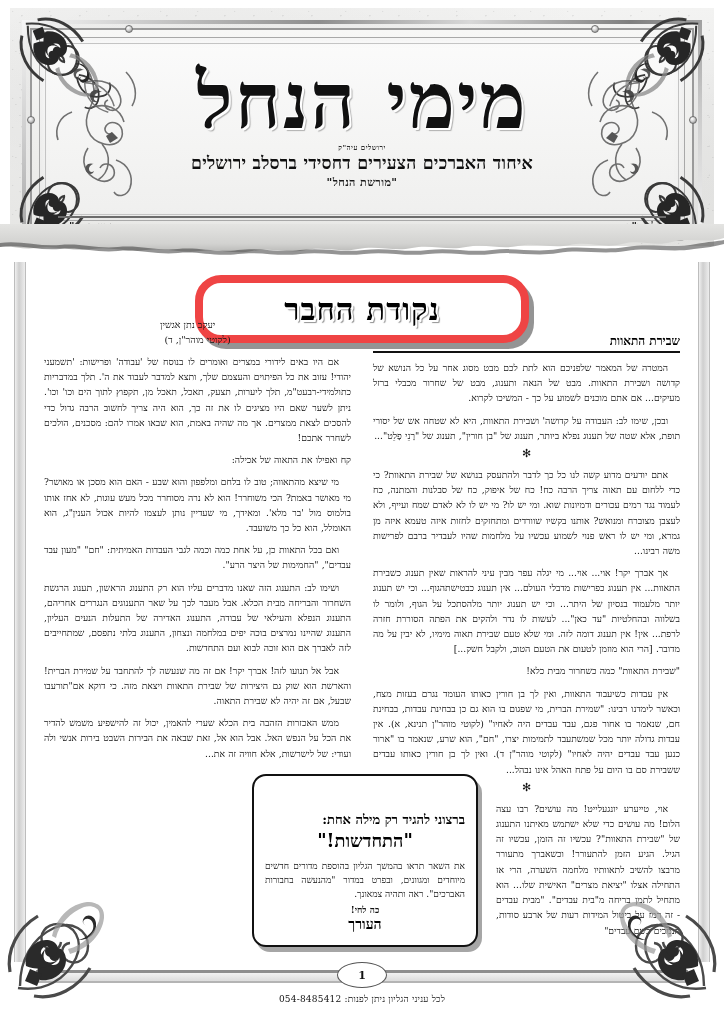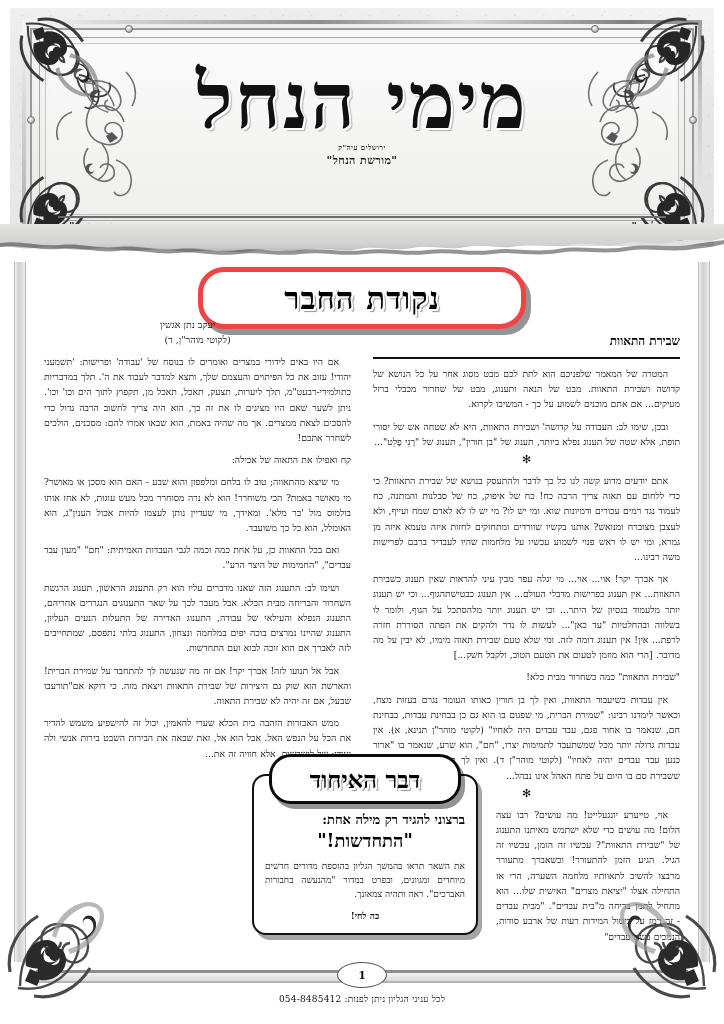--- a/index.html
+++ b/index.html
@@ -213,26 +213,26 @@
   .body-area {
     position: absolute;
     left: 0;
     top: 262px;
     width: 724px;
     height: 700px;
   }
 
   .pill {
     position: relative;
-    margin: 5px auto;
+    margin: 13px auto;
     width: 318px;
     height: 52px;
     border-radius: 26px;
     background: #ffffff;
-    border: 5px solid #ef4444;
+    border: 8px solid #ef4444;
     box-shadow: 5px 6px 0 rgba(0,0,0,.42), 0 0 0 1px #ffffff inset;
     display: flex;
     align-items: center;
     justify-content: center;
     text-align: center;
   }
   .pill-text {
     font-family: "DejaVu Serif", "Liberation Serif", serif;
     font-weight: 700;
     font-size: 31px;
@@ -268,21 +268,21 @@
   .col {
     width: 307px;
   }
 
   .col-head {
     font-family: "DejaVu Serif", "Liberation Serif", serif;
     font-weight: 700;
     font-size: 12px;
     color: #000;
     border-bottom: 2.5px solid #111;
-    padding-bottom: 8px;
+    padding-bottom: 2px;
     margin-bottom: 7px;
     text-align: right;
   }
 
   .src {
     font-family: "DejaVu Serif", "Liberation Serif", serif;
     font-size: 9.5px;
     color: #111;
     text-align: center;
     margin-bottom: 9px;
@@ -369,21 +369,21 @@
     text-align: justify;
     text-align-last: right;
     color: #111;
     margin-top: 7px;
   }
   .ihud-sign-1 {
     font-family: "DejaVu Serif", "Liberation Serif", serif;
     font-weight: 700;
     font-size: 9px;
     text-align: center;
-    margin-top: 10px;
+    margin-top: 4px;
     color: #111;
   }
   .ihud-sign-2 {
     font-family: "DejaVu Serif", "Liberation Serif", serif;
     font-weight: 700;
     font-size: 14px;
     text-align: center;
     color: #000;
     margin-top: 1px;
   }
@@ -592,20 +592,21 @@
           <path d="M28 86 L 34 80 L 40 84 L 36 91 Z"></path>
           <path d="M52 112 C 58 110, 62 114, 60 119 C 58 123, 53 123, 52 119 C 54 121, 57 120, 57 117 C 57 114, 54 112, 52 112 Z"></path>
           <path d="M62 18 C 68 14, 74 18, 72 24 C 71 28, 66 29, 65 25 C 67 27, 70 26, 70 23 C 70 20, 65 18, 62 18 Z"></path>
         </g>
       </svg>
     </div>
 
     <div class="masthead-content">
       <div class="logo-title">מימי הנחל</div>
       <div class="tiny-abbrev">ירושלים עיה"ק</div>
+      <div class="org-line">איחוד האברכים הצעירים דחסידי ברסלב ירושלים</div>
       <div class="org-sub">"מורשת הנחל"</div>
     </div>
 
     <div class="issue-bar">
       <span>גליון י"ב</span>
       <span>תמוז תשע"ב</span>
     </div>
   </div>
 
   <div class="torn">
@@ -669,27 +670,25 @@
         <p class="para noindent">קח ואפילו את התאוה של אכילה:</p>
         <p class="para">מי שיצא מהתאווה; טוב לו בלחם ומלפפון והוא שבע - האם הוא מסכן או מאושר? מי מאושר באמת? הכי משוחרר! הוא לא נרה מסוחרר מכל מעש עוגות, לא אחז אותו בולמוס מול 'בר מלא'. ומאידך, מי שעדיין נותן לעצמו להיות אכול הענין"ג, הוא האומלל, הוא כל כך משועבד.</p>
         <p class="para">ואם בכל התאוות כן, על אחת כמה וכמה לגבי העבדות האמיתית: "חם" "מעון עבד עבדים", "החמימות של היצר הרע".</p>
         <p class="para">ושימו לב: התענוג הזה שאנו מדברים עליו הוא רק התענוג הראשון, תענוג הרגשת השחרור והבריחה מבית הכלא. אבל מעבר לכך על שאר התענוגים הנגררים אחריהם, התענוג הנפלא והעילאי של עבודה, התענוג האדירה של התעלות הנעים העליון, התענוג שהיינו נמרצים בוכה יפים במלחמה ונצחון, התענוג בלתי נתפסם, שמתחייבים לזה לאברך אם הוא זוכה לבוא ועם התחדשות.</p>
         <p class="para">אבל אל תנועו לזה! אברך יקר! אם זה מה שנעשה לך להתחבד על שמירת הברית! והארשת הוא שוק גם היצירות של שבירת התאוות ויצאת מזה. כי דוקא אם"תורעבו שבעל, אם זה יהיה לא שבירת התאוה.</p>
         <p class="para">ממש האכזרות הזהבה בית הכלא שערי להאמין, יכול זה להישפיע משמש להדיר את הכל על הנפש האל. אבל הוא אל, זאת שבאה את הבירות השבט בירות אנשי ולה ועודי: של לישרשות, אלא חוויה זה את...</p>
       </div>
     </div>
 
     <div class="ihud-box">
-      <div class="ihud-pill">
-        <span class="ihud-pill-text">דבר האיחוד</span>
-      </div>
       <div class="ihud-lead">ברצוני להגיד רק מילה אחת:</div>
       <div class="ihud-word">"התחדשות!"</div>
       <div class="ihud-body">את השאר תראו בהמשך הגליון בהוספת מדורים חדשים מיוחדים ומגוונים, ובפרט במדור "מהנעשה בחבורות האברכים". ראה ותהיה צמאונך.</div>
       <div class="ihud-sign-1">כה לחי!</div>
+      <div class="ihud-sign-2">העורך</div>
     </div>
   </div>
 
   <div class="page-corner pc-bl">
     <svg viewBox="0 0 120 108" xmlns="http://www.w3.org/2000/svg">
       <g fill="none" stroke="#4a4a4a" stroke-width="2.4">
         <path d="M14 14 C 40 10, 62 22, 72 44 C 80 62, 70 78, 54 78 C 42 78, 34 68, 39 58 C 44 49, 56 51, 57 60"></path>
         <path d="M16 16 C 16 42, 28 64, 50 74 C 68 82, 84 72, 84 56 C 84 44, 74 36, 64 41 C 55 46, 57 58, 66 59"></path>
         <path d="M30 6 C 52 2, 74 14, 86 34" stroke-width="3.2"></path>
         <path d="M6 30 C 2 52, 14 74, 34 86" stroke-width="3.2"></path>

